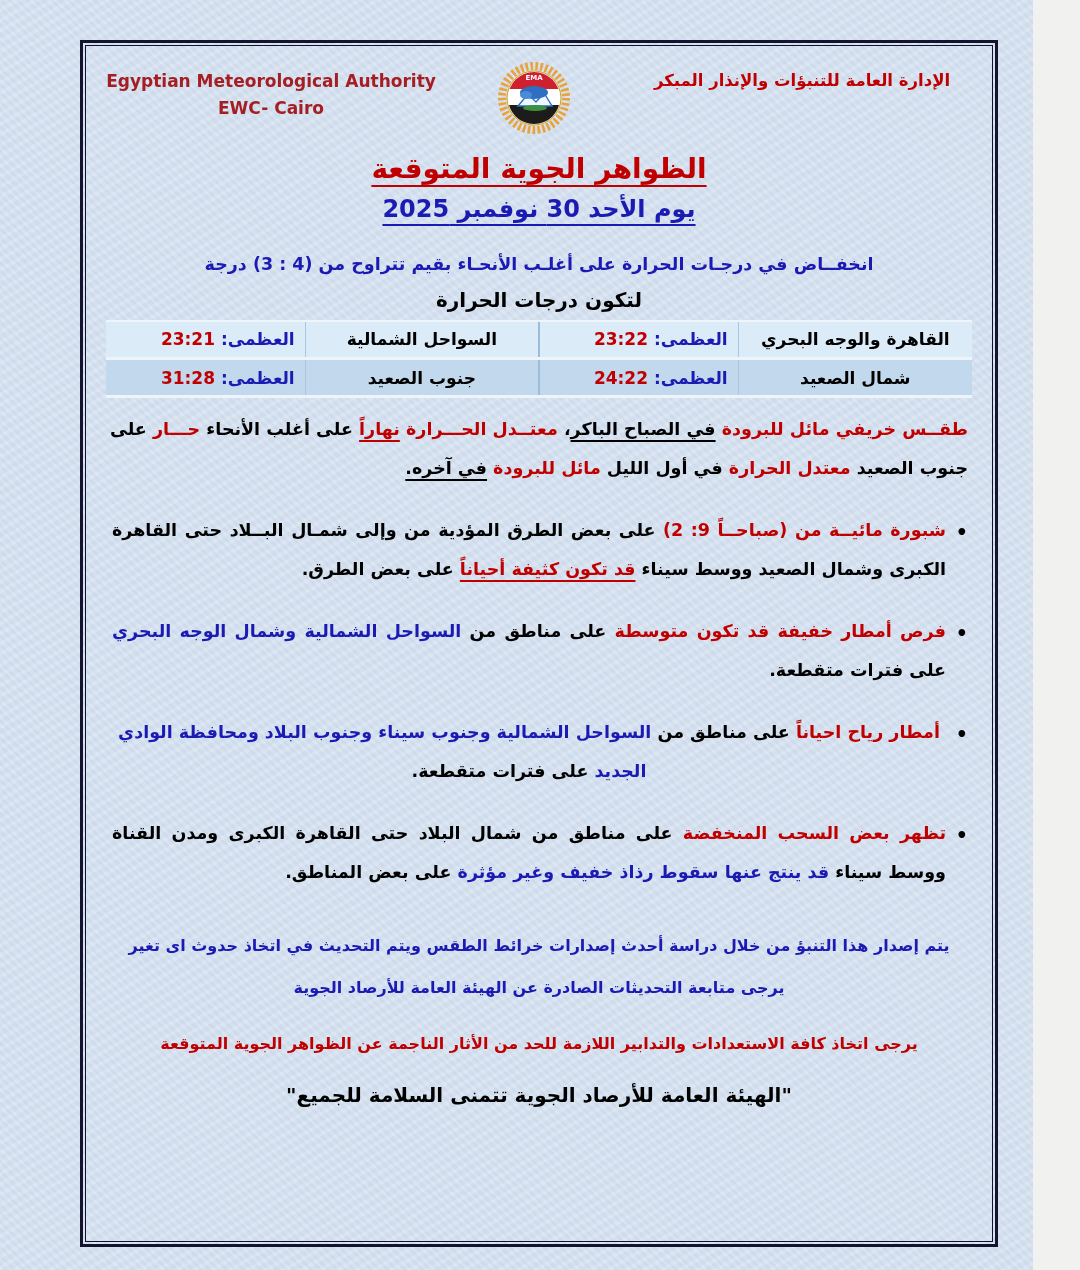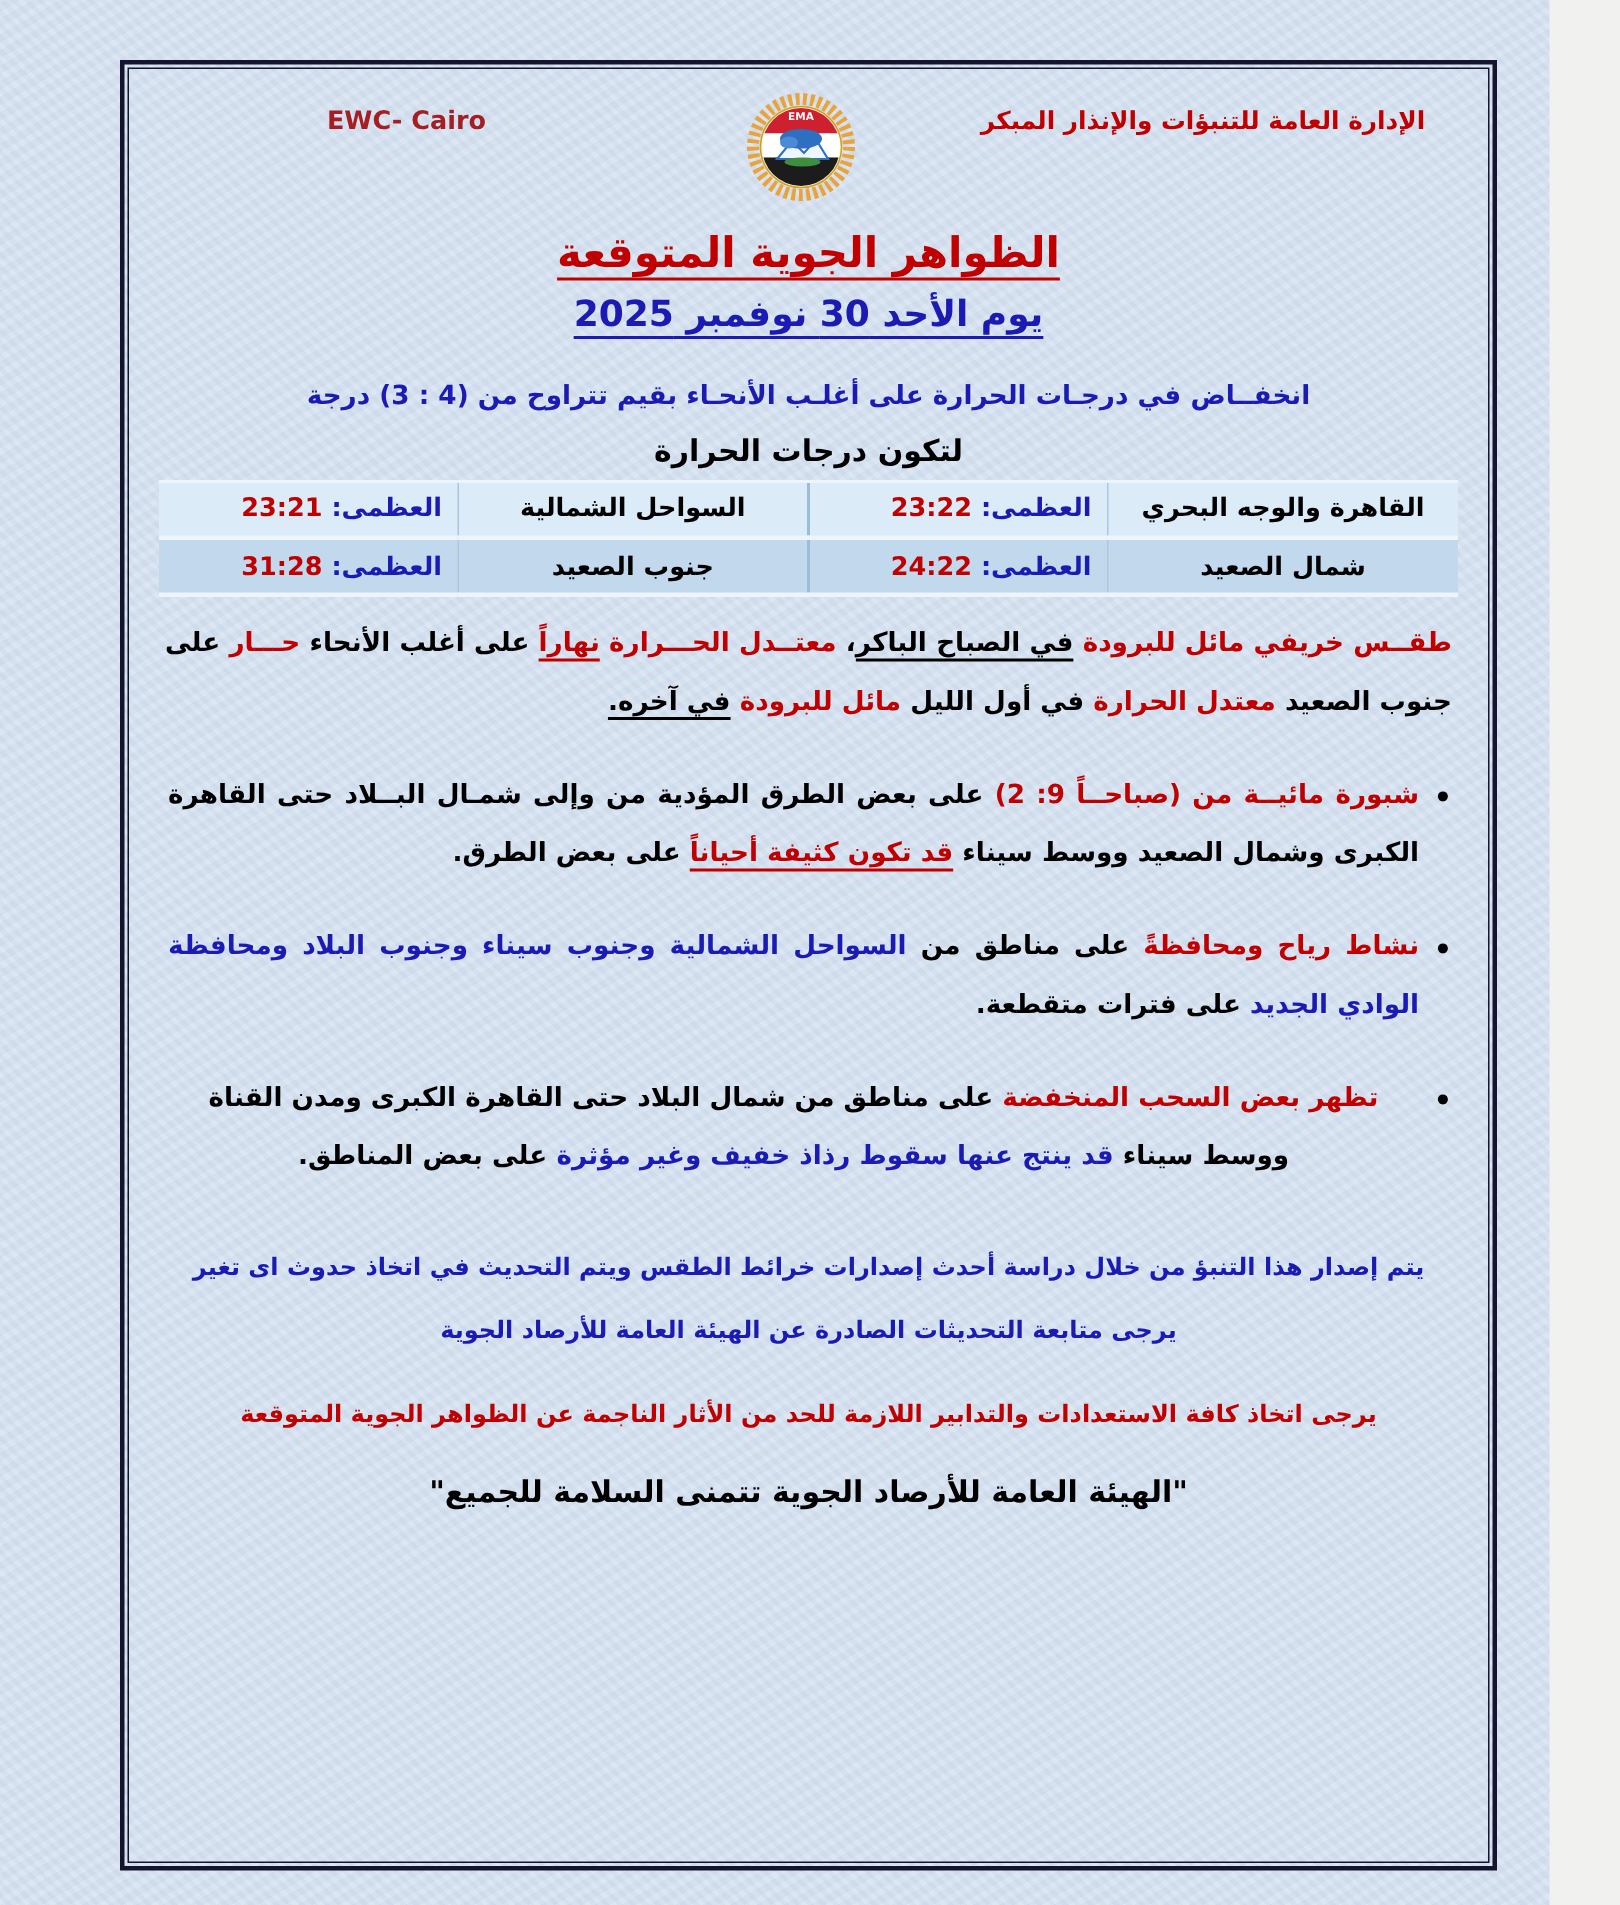--- a/index.html
+++ b/index.html
@@ -103,20 +103,21 @@
           <rect x="10" y="45" width="56" height="21" fill="#1c1c1c"></rect>
           <path d="M22,46 L32,34 L40,42 L48,33 L56,46 Z" fill="#eef6ff" stroke="#2f6fc1" stroke-width="1.4"></path>
           <ellipse cx="38" cy="32.5" rx="14" ry="6.5" fill="#2f6fc1"></ellipse>
           <ellipse cx="30" cy="35" rx="6" ry="4" fill="#4a8ad6"></ellipse>
           <ellipse cx="39" cy="48" rx="12" ry="3" fill="#3d8f3d"></ellipse>
           <text x="38" y="20" text-anchor="middle" font-size="7" fill="#ffffff" font-family="DejaVu Sans, sans-serif">EMA</text>
         </g>
       </svg>
     </div>
     <div class="hdr-en">
+      <div>Egyptian Meteorological Authority</div>
       <div>EWC- Cairo</div>
     </div>
   </div>
 
   <div class="title">الظواهر الجوية المتوقعة</div>
   <div class="date-line">يوم الأحد 30 نوفمبر 2025</div>
 
   <div class="heading rich" style="text-align:center;"><span class="seg-blue">انخفــاض في درجـات الحرارة على أغلـب الأنحـاء بقيم تتراوح من </span><span class="seg-blue" dir="ltr">(3 : 4)</span><span class="seg-blue"> درجة</span></div>
   <div class="subheading">لتكون درجات الحرارة</div>
 
@@ -152,21 +153,22 @@
         <span class="num">31:28</span>
       </td>
     </tr>
   </tbody>
     </table>
 
   <p class="intro rich"><span class="seg-red">طقــس خريفي مائل للبرودة </span><span class="seg-black seg-u">في الصباح الباكر</span><span class="seg-black">، </span><span class="seg-red">معتــدل الحـــرارة </span><span class="seg-red seg-u">نهاراً</span><span class="seg-black"> على أغلب الأنحاء </span><span class="seg-red">حـــار</span><span class="seg-black"> على جنوب الصعيد </span><span class="seg-red">معتدل الحرارة</span><span class="seg-black"> في أول الليل </span><span class="seg-red">مائل للبرودة </span><span class="seg-black seg-u">في آخره.</span></p>
 
   <ul class="bullets">
     <li class="rich"><span class="seg-red">شبورة مائيــة من </span><span class="seg-red" dir="ltr">(2 :9 صباحــاً)</span><span class="seg-black"> على بعض الطرق المؤدية من وإلى شمـال البــلاد حتى القاهرة الكبرى وشمال الصعيد ووسط سيناء </span><span class="seg-red seg-u">قد تكون كثيفة أحياناً</span><span class="seg-black"> على بعض الطرق.</span></li>
-    <li class="rich"><span class="seg-red">نشاط رياح ومحافظةً</span><span class="seg-black"> على مناطق من </span><span class="seg-blue">السواحل الشمالية وجنوب سيناء وجنوب البلاد ومحافظة الوادي الجديد</span><span class="seg-black"> على فترات متقطعة.</span></li>
+    <li class="rich"><span class="seg-red">فرص أمطار خفيفة قد تكون متوسطة</span><span class="seg-black"> على مناطق من </span><span class="seg-blue">السواحل الشمالية وشمال الوجه البحري</span><span class="seg-black"> على فترات متقطعة.</span></li>
+    <li class="rich"><span class="seg-red">أمطار رياح احياناً</span><span class="seg-black"> على مناطق من </span><span class="seg-blue">السواحل الشمالية وجنوب سيناء وجنوب البلاد ومحافظة الوادي الجديد</span><span class="seg-black"> على فترات متقطعة.</span></li>
     <li class="rich"><span class="seg-red">تظهر بعض السحب المنخفضة</span><span class="seg-black"> على مناطق من شمال البلاد حتى القاهرة الكبرى ومدن القناة ووسط سيناء </span><span class="seg-blue">قد ينتج عنها سقوط رذاذ خفيف وغير مؤثرة</span><span class="seg-black"> على بعض المناطق.</span></li>
   </ul>
 
   <div class="notes">
     <div>يتم إصدار هذا التنبؤ من خلال دراسة أحدث إصدارات خرائط الطقس ويتم التحديث في اتخاذ حدوث اى تغير</div>
     <div>يرجى متابعة التحديثات الصادرة عن الهيئة العامة للأرصاد الجوية</div>
   </div>
 
   <div class="warning">يرجى اتخاذ كافة الاستعدادات والتدابير اللازمة للحد من الأثار الناجمة عن الظواهر الجوية المتوقعة</div>
 

